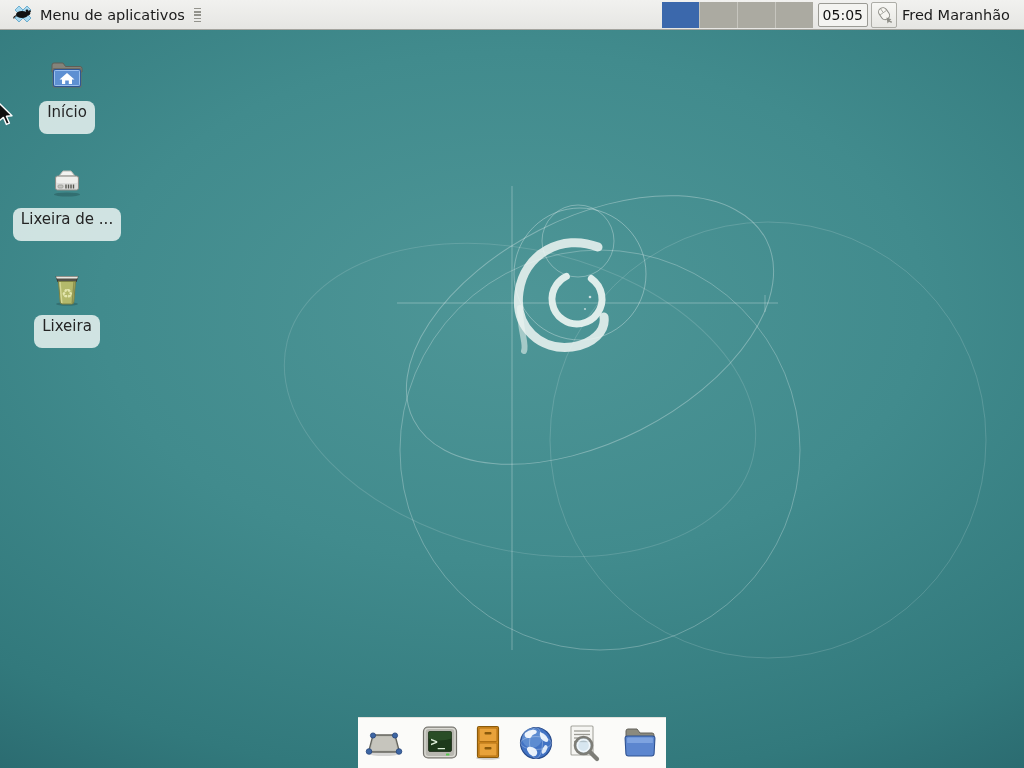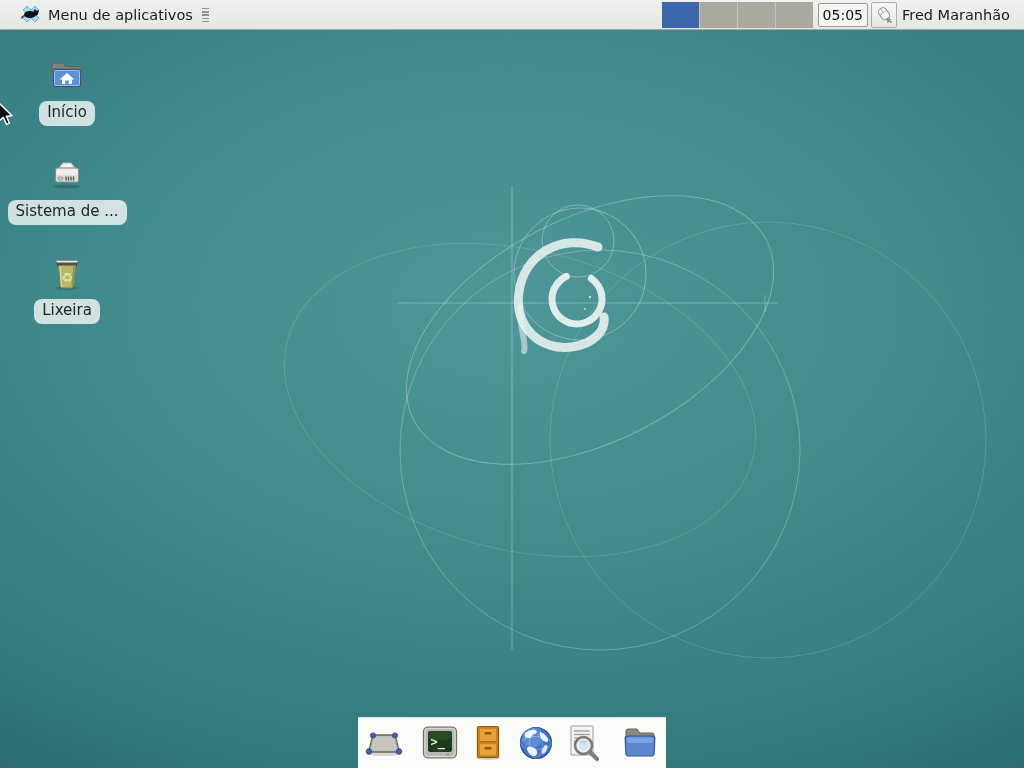--- a/index.html
+++ b/index.html
@@ -10,21 +10,21 @@
       #4e9697 0%, #418b8d 35%, #32797c 65%, #255f66 88%, #1f5560 100%);
   }
 
   
   .panel{
     position:absolute;top:0;left:0;right:0;height:30px;box-sizing:border-box;
     background:linear-gradient(#f1f1ef,#e6e6e3);
     border-bottom:1px solid #a4a49e;
     display:flex;align-items:center;z-index:30;
   }
-  .menu-button{display:flex;align-items:center;gap:6px;height:100%;padding:0 5px 0 20px;cursor:default;justify-content:space-between;}
+  .menu-button{display:flex;align-items:center;gap:6px;height:100%;padding:0 5px 0 12px;cursor:default;justify-content:space-between;}
   .menu-label{font-size:14.5px;color:#1b1b1b;}
   .menu-grip{width:7px;height:14px;margin-left:3px;
     background:repeating-linear-gradient(to bottom,#93938c 0 1.5px,transparent 1.5px 3.2px);}
   .panel-spacer{flex:1;}
   .pager{display:flex;height:26px;margin-right:2px;}
   .workspace{width:37px;height:26px;background:#abaaa1;border-right:1px solid #c6c5be;}
   .workspace:last-child{border-right:none;}
   .workspace.active{background:#3b68ac;}
   .clock{
     height:22px;margin:8px 3px;padding:0 4px;display:flex;align-items:center;
@@ -43,21 +43,21 @@
   .wallpaper{position:absolute;top:0;left:0;z-index:1;pointer-events:none;}
 
   
   .desktop-icons{position:absolute;left:21px;top:56px;z-index:10;}
   .desk-icon{
     width:92px;display:flex;flex-direction:column;align-items:center;
     gap:5px;margin-bottom:29px;cursor:default;
   }
   .desk-icon .label{
     background:rgba(248,252,250,0.78);
-    padding:2px 8px 5px 8px;border-radius:8px;
+    padding:2px 8px 13px 8px;border-radius:8px;
     font-size:15px;color:#242424;white-space:nowrap;max-width:120px;
   }
 
   
   .dock{
     position:absolute;bottom:0;left:50%;transform:translateX(-50%);
     width:308px;height:51px;box-sizing:border-box;
     background:#fbfbf9;border-top:1px solid #e2e2dd;
     display:flex;align-items:center;justify-content:center;gap:8px;
     padding:0 8px;z-index:20;
@@ -159,21 +159,21 @@
       <rect x="8.5" y="13" width="23" height="14" rx="2" fill="#dddddb" stroke="#8f8f89" stroke-width="1"></rect>
       <rect x="9.5" y="14" width="21" height="6" rx="1.5" fill="#efefec"></rect>
       <g stroke="#56564f" stroke-width="1.4">
         <line x1="19" y1="21.5" x2="19" y2="25.5"></line>
         <line x1="21.5" y1="21.5" x2="21.5" y2="25.5"></line>
         <line x1="24" y1="21.5" x2="24" y2="25.5"></line>
         <line x1="26.5" y1="21.5" x2="26.5" y2="25.5"></line>
       </g>
       <rect x="11" y="22" width="5" height="3" rx="1" fill="#c4c4bf" stroke="#9a9a94" stroke-width="0.8"></rect>
     </svg>
-    <span class="label">Sistema de ...</span>
+    <span class="label">Lixeira de ...</span>
   </div>
 
   <div class="desk-icon">
     <svg width="40" height="40" viewBox="0 0 40 40">
       <ellipse cx="20" cy="34" rx="11" ry="1.8" fill="rgba(0,0,0,0.18)"></ellipse>
       <path d="M9 6.5 H31 L29 12 H11 Z" fill="#52524a" stroke="#3a3a33" stroke-width="1"></path>
       <path d="M9 6.5 H31 L30.3 8.5 H9.7 Z" fill="#e8e8e2"></path>
       <path d="M11.5 11.5 H28.5 L26.8 32 q-0.2 2 -2.2 2 H15.4 q-2 0 -2.2 -2 Z" fill="#b4b96b" stroke="#7e8344" stroke-width="1"></path>
       <path d="M13 12 L14.8 33" stroke="#d4d795" stroke-width="1.4" fill="none"></path>
       <path d="M27 12 L25.2 33" stroke="#8c914f" stroke-width="1.4" fill="none"></path>

